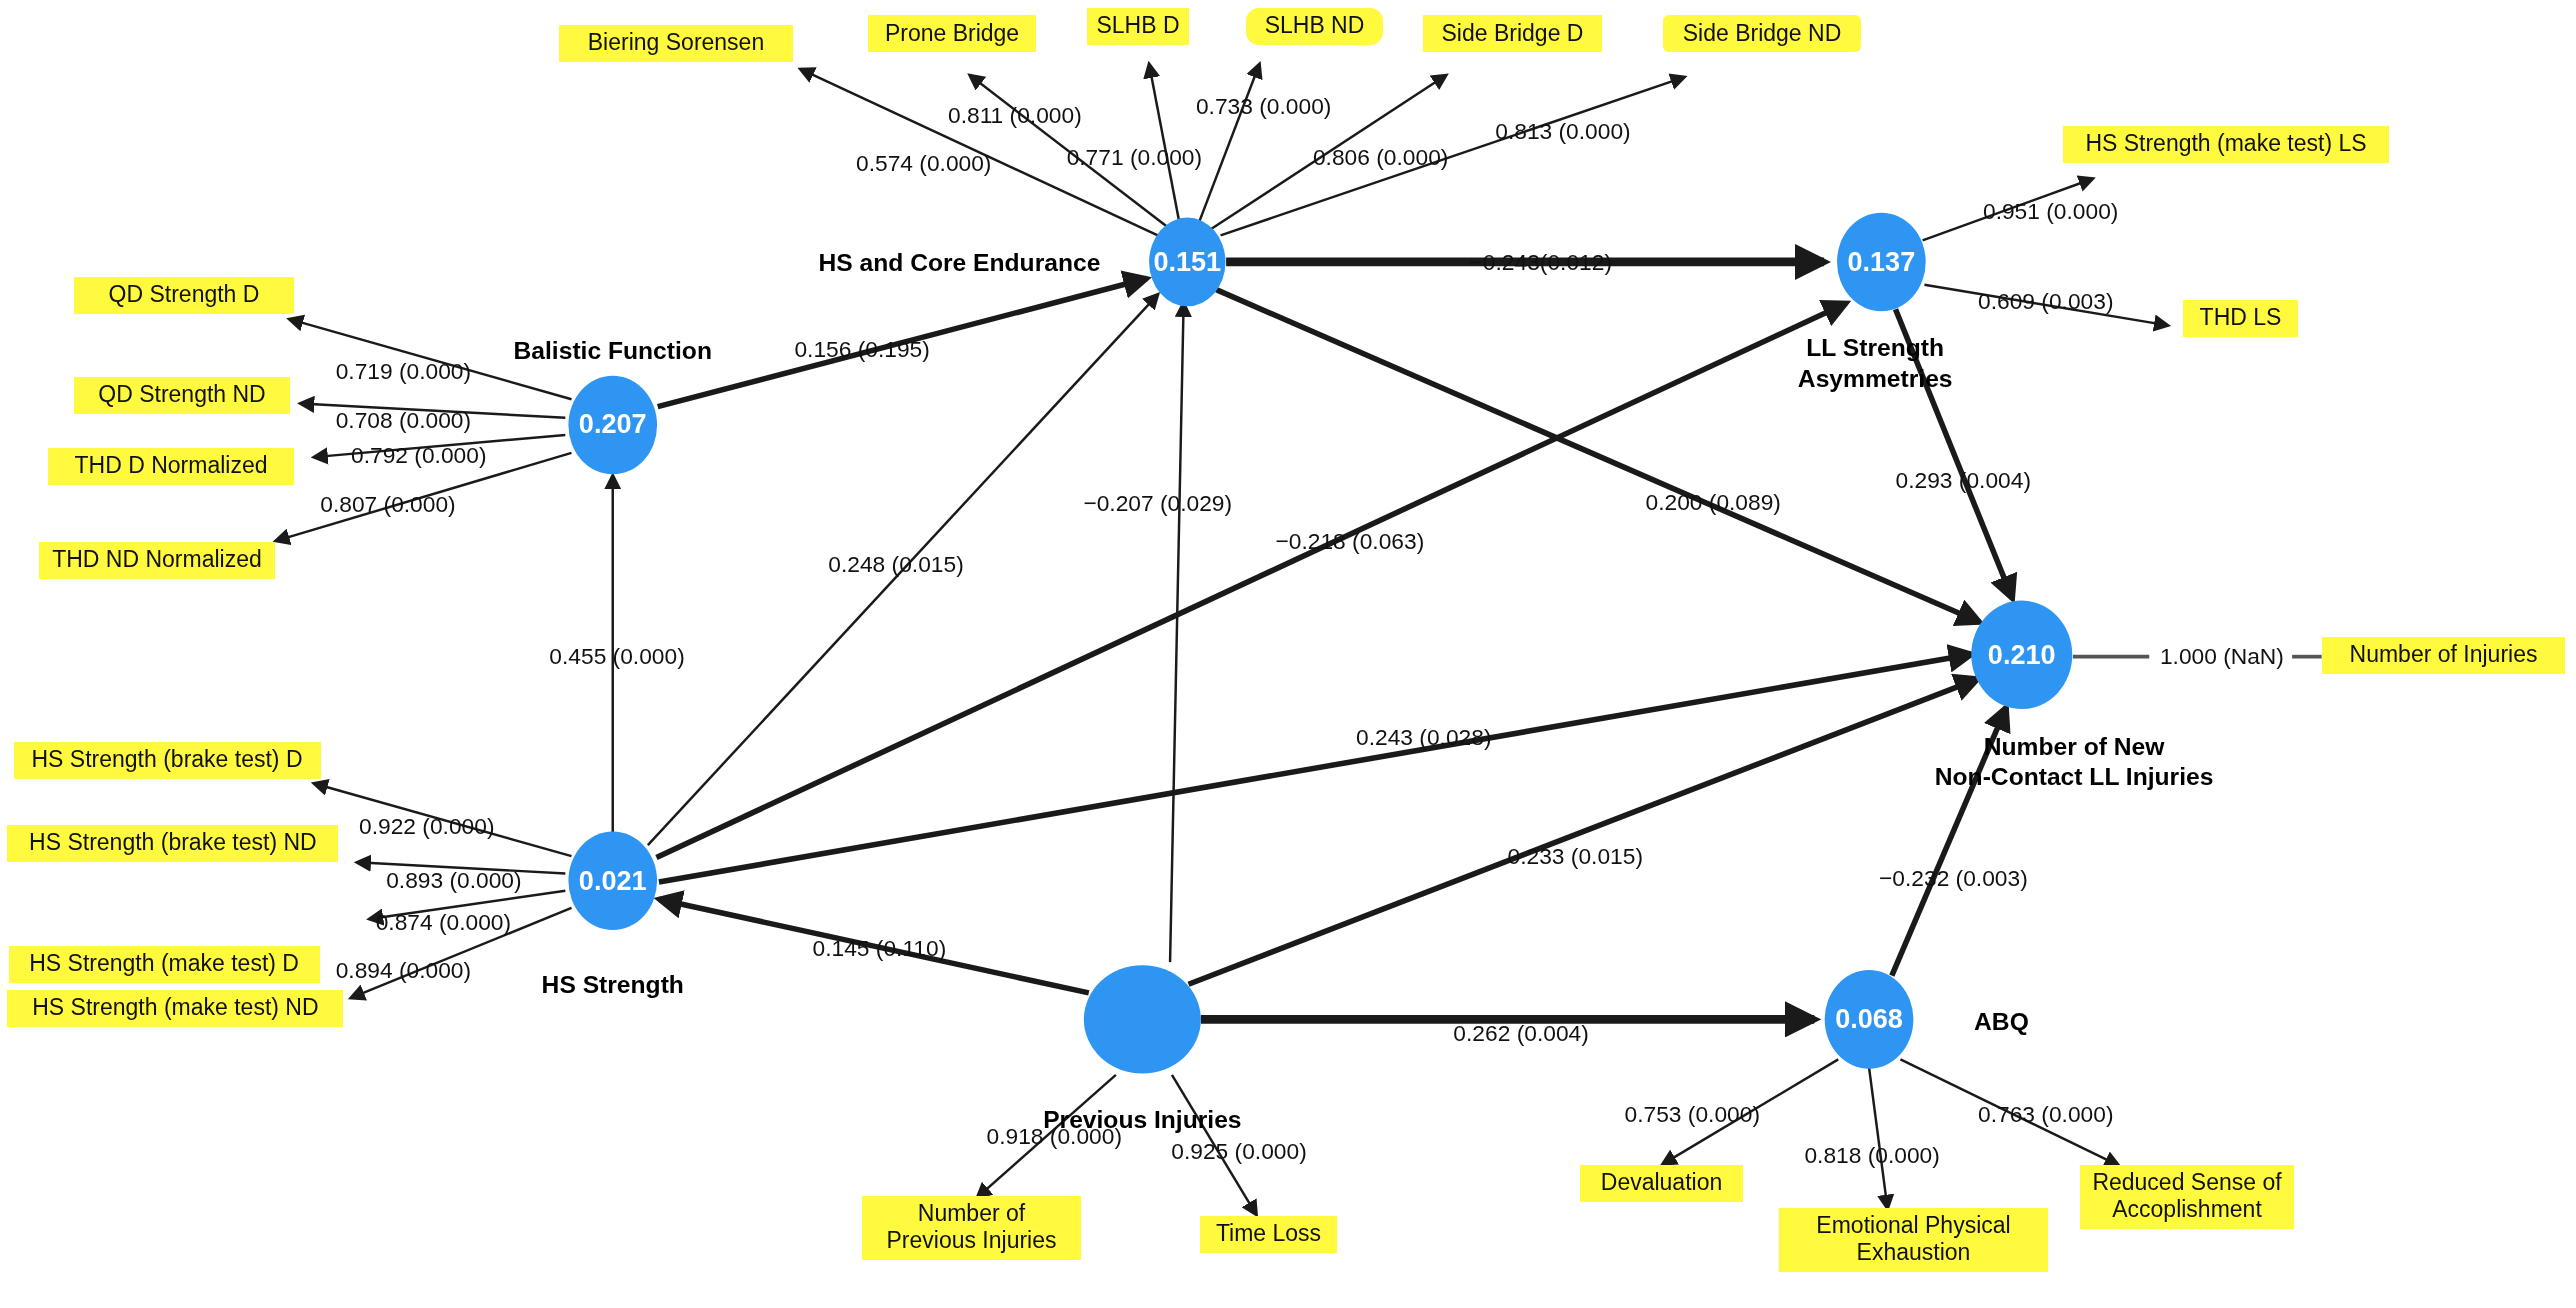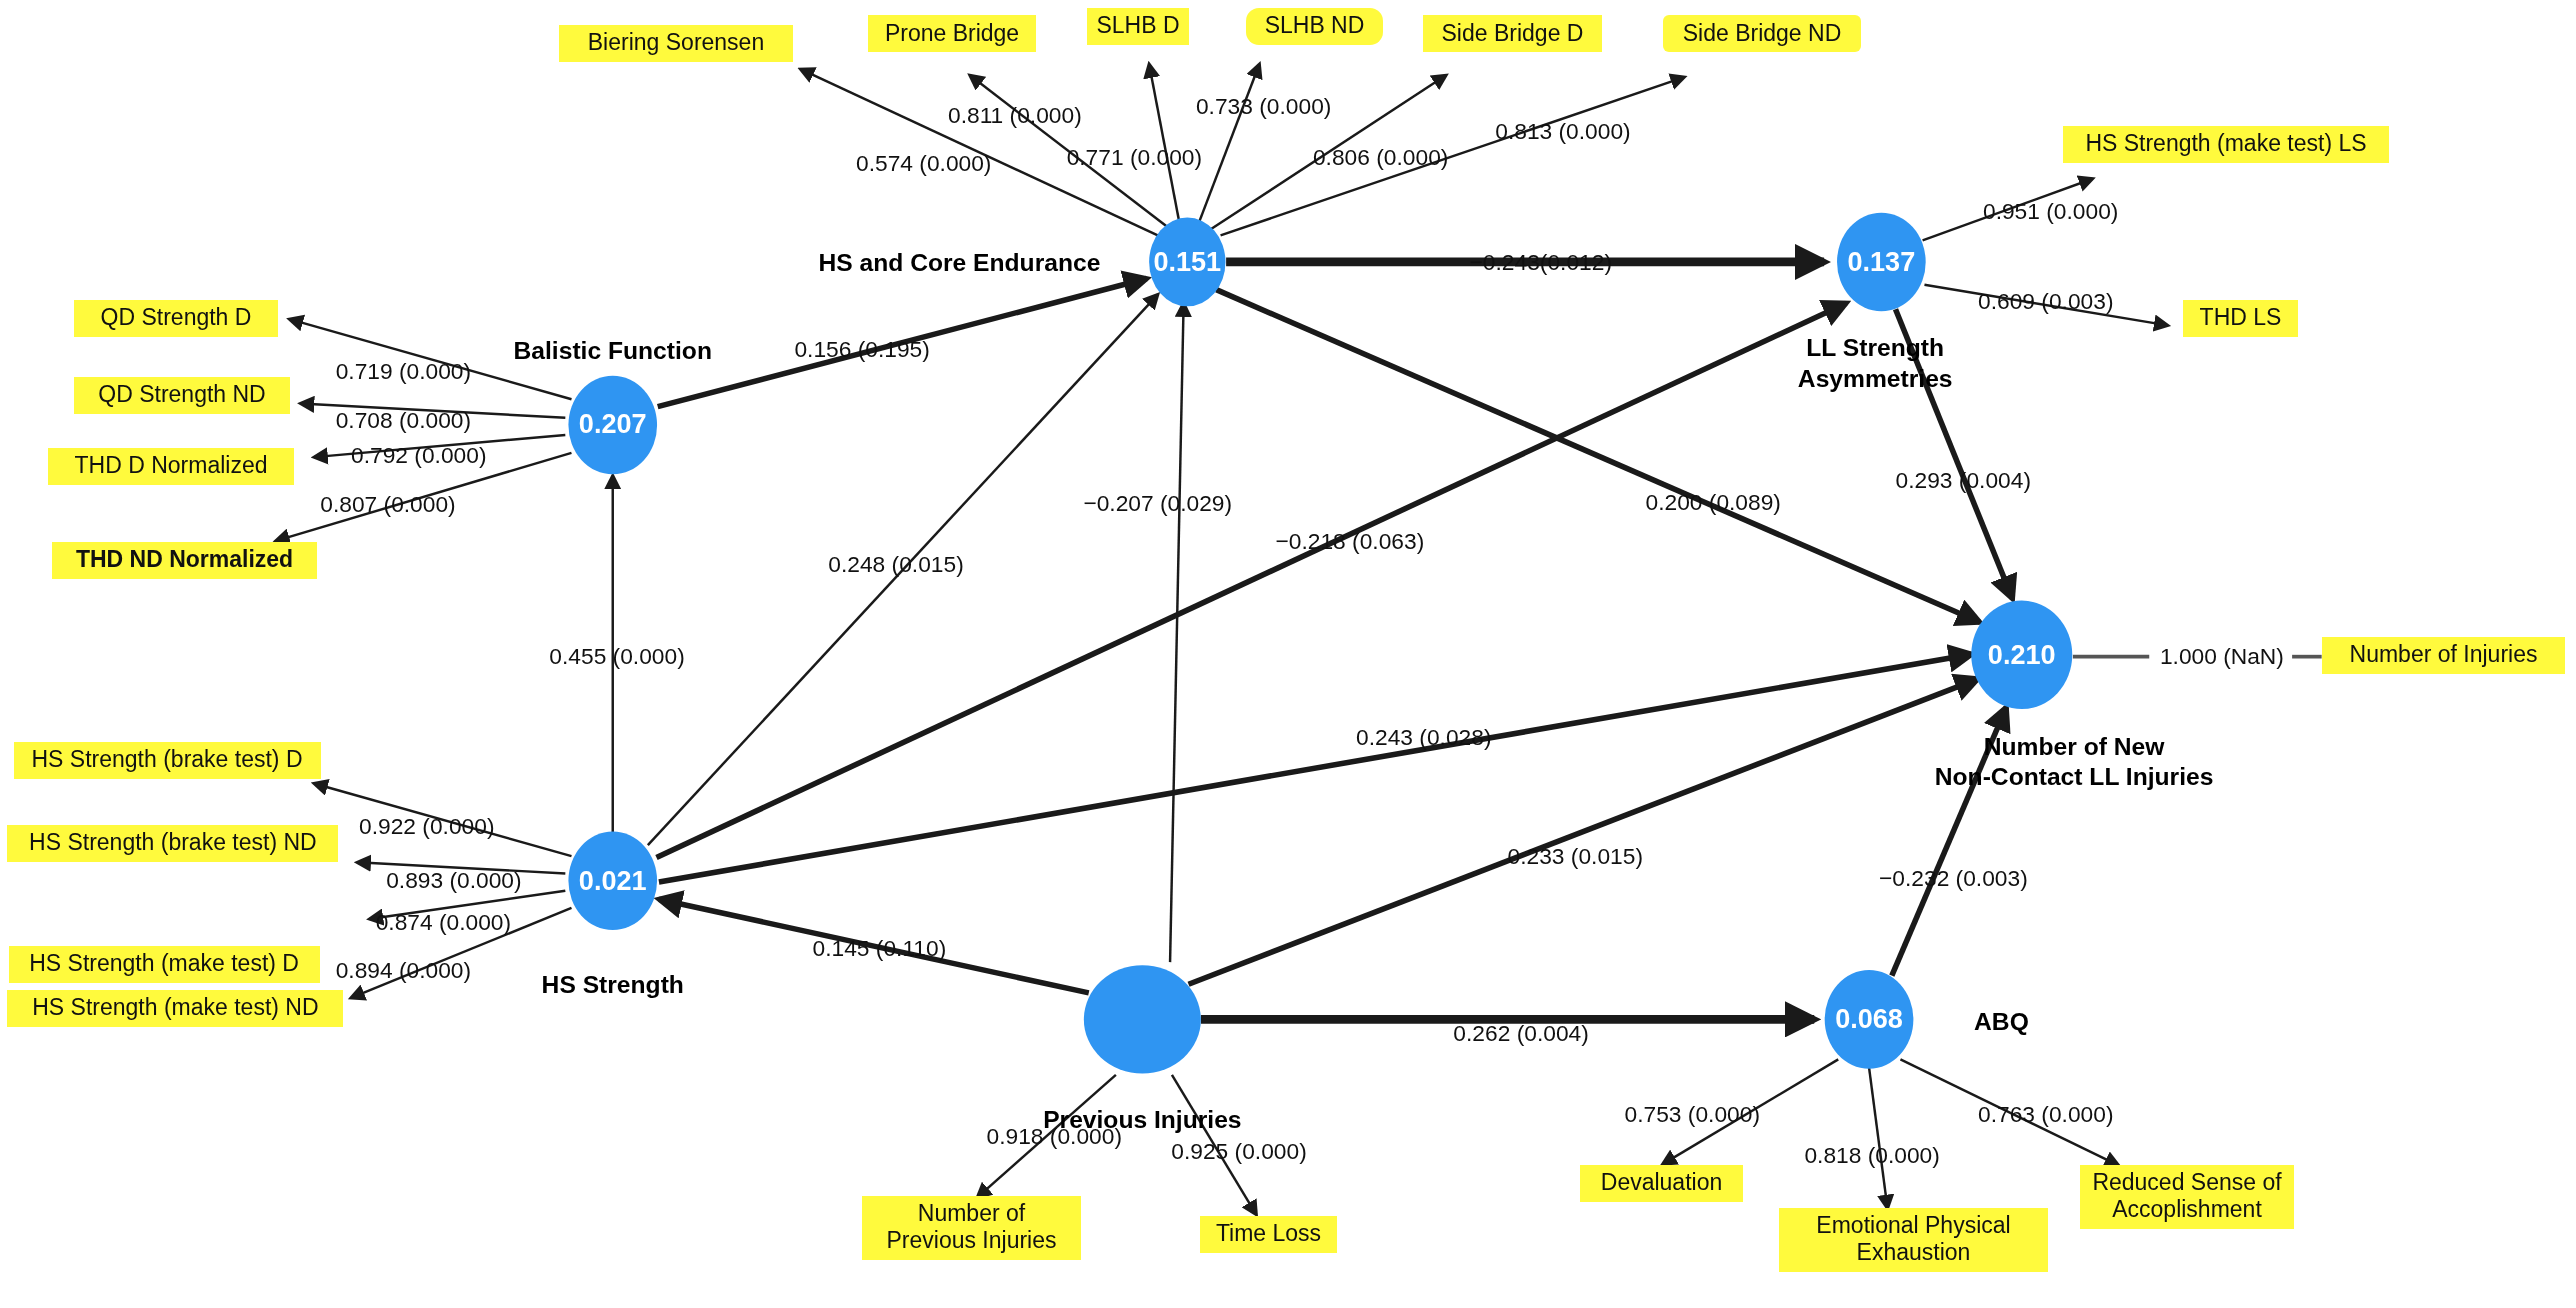--- a/index.html
+++ b/index.html
@@ -232,24 +232,24 @@
 
   <div class="ind-box" style="left:559px;  top:25px;   width:234px;">Biering Sorensen</div>
   <div class="ind-box" style="left:868px; top:15.4px;   width:168px;">Prone Bridge</div>
   <div class="ind-box" style="left:1087px; top:8px;   width:102px;">SLHB D</div>
   <div class="ind-box" style="left:1246px; top:8px;   width:137px;border-radius:13px;">SLHB ND</div>
   <div class="ind-box" style="left:1423px; top:15.4px;   width:179px;">Side Bridge D</div>
   <div class="ind-box" style="left:1663px; top:15.4px;   width:198px;border-radius:6px;">Side Bridge ND</div>
   <div class="ind-box" style="left:2063px; top:126px; width:326px;">HS Strength (make test) LS</div>
   <div class="ind-box" style="left:2183px; top:300px;  width:115px;">THD LS</div>
 
-  <div class="ind-box" style="left:74px; top:277px; width:204px;margin-top:23px;">QD Strength D</div>
+  <div class="ind-box" style="left:74px; top:277px; width:220px;">QD Strength D</div>
   <div class="ind-box" style="left:74px; top:377px; width:216px;">QD Strength ND</div>
   <div class="ind-box" style="left:48px;  top:448px; width:246px;">THD D Normalized</div>
-  <div class="ind-box" style="left:52px; top:542px; width:265px;font-weight:bold;">THD ND Normalized</div>
+  <div class="ind-box" style="left:39px; top:542px; width:236px;">THD ND Normalized</div>
 
   <div class="ind-box left-al" style="left:13.5px; top:742px; width:307px;">HS Strength (brake test) D</div>
   <div class="ind-box left-al" style="left:7.4px; top:825px; width:331px;">HS Strength (brake test) ND</div>
   <div class="ind-box left-al" style="left:8.6px; top:946px; width:311px;">HS Strength (make test) D</div>
   <div class="ind-box left-al" style="left:7.4px; top:990px; width:336px;">HS Strength (make test) ND</div>
 
   <div class="ind-box" style="left:862px; top:1196px; width:219px;">Number of
 Previous Injuries</div>
   <div class="ind-box" style="left:1200px; top:1216px; width:137px;">Time Loss</div>
 

